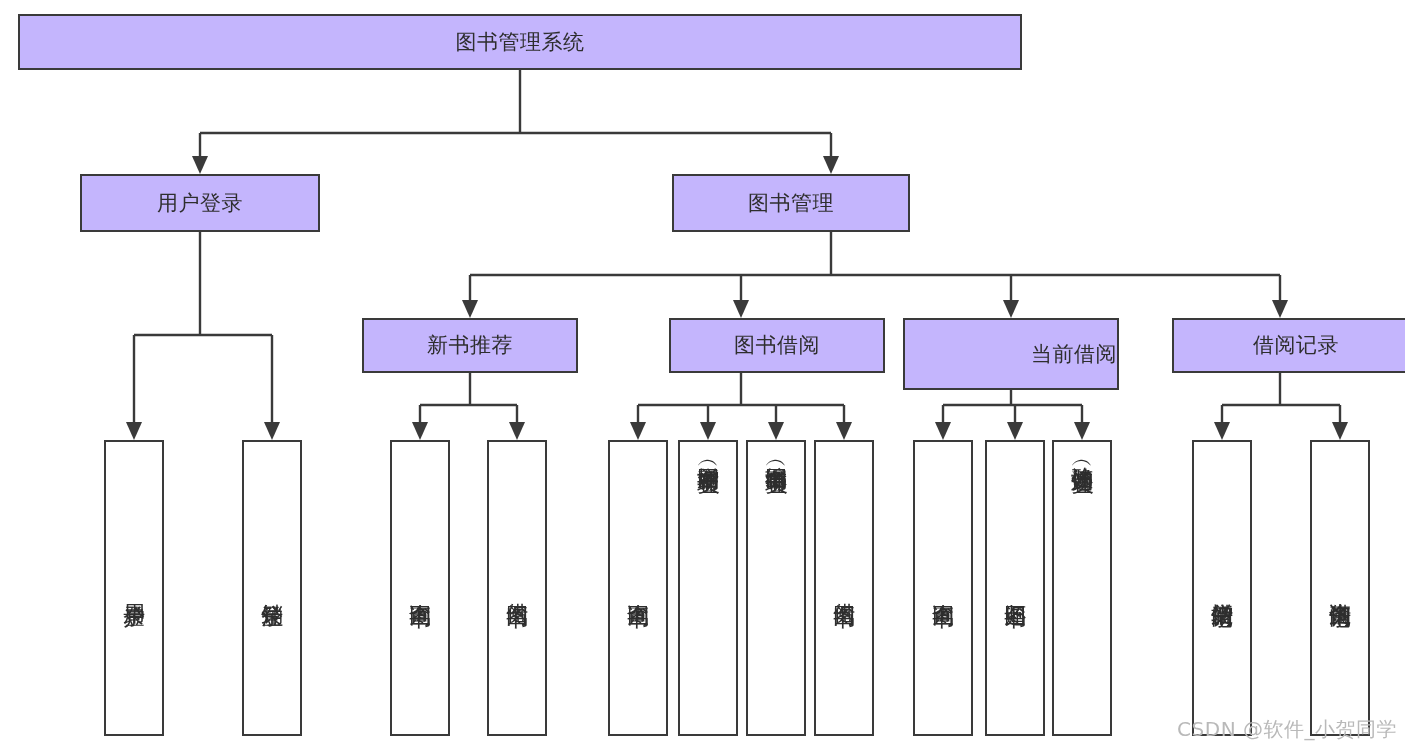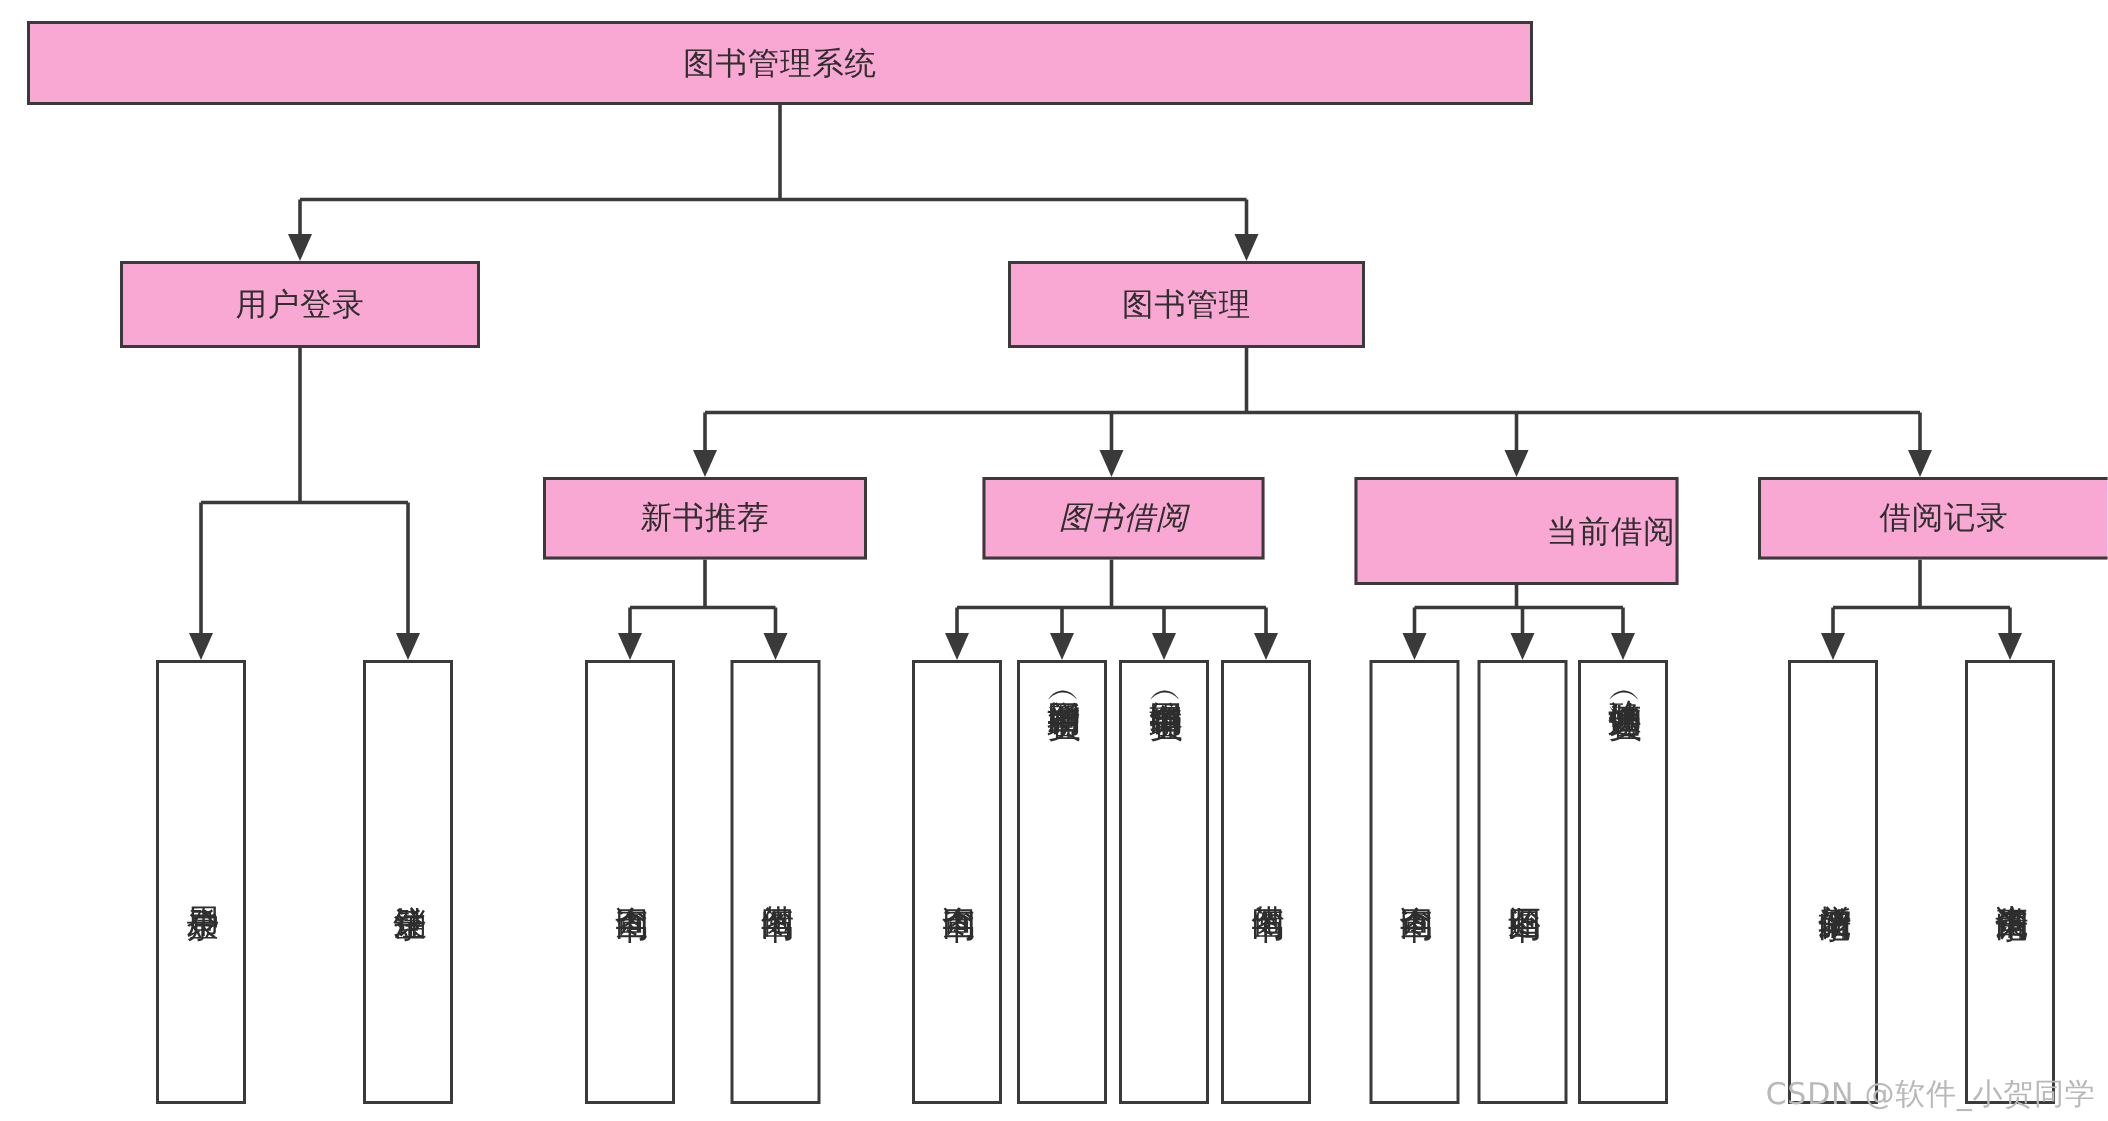--- a/index.html
+++ b/index.html
@@ -18,21 +18,21 @@
   #diagram-root {
     position: absolute;
     left: 0;
     top: 0;
     width: 1405px;
     height: 747px;
   }
   .node-box {
     position: absolute;
     box-sizing: border-box;
-    background: #f9a8d4;
+    background: #c4b5fd;
     border: 2px solid #3a3a3a;
     display: flex;
     align-items: center;
     justify-content: center;
   }
   .node-label {
     color: #2e2e2e;
     font-size: 21px;
     line-height: 1.25;
     letter-spacing: 0.5px;
@@ -181,21 +181,21 @@
   </div>
 
   <div class="node-box" style="left:672px; top:174px; width:238px; height:58px;">
     <span class="node-label">图书管理</span>
   </div>
 
   <div class="node-box" style="left:362px; top:318px; width:216px; height:55px;text-align:right;">
     <span class="node-label">新书推荐</span>
   </div>
 
-  <div class="node-box" style="left:655px; top:318px; width:188px; height:55px;font-style:italic;">
+  <div class="node-box" style="left:669px; top:318px; width:216px; height:55px;">
     <span class="node-label">图书借阅</span>
   </div>
 
   <div class="node-box" style="left:903px; top:318px; width:216px; height:72px;justify-content:flex-end;">
     <span class="node-label">当前借阅</span>
   </div>
 
   <div class="node-box" style="left:1172px; top:318px; width:248px; height:55px;">
     <span class="node-label">借阅记录</span>
   </div>

